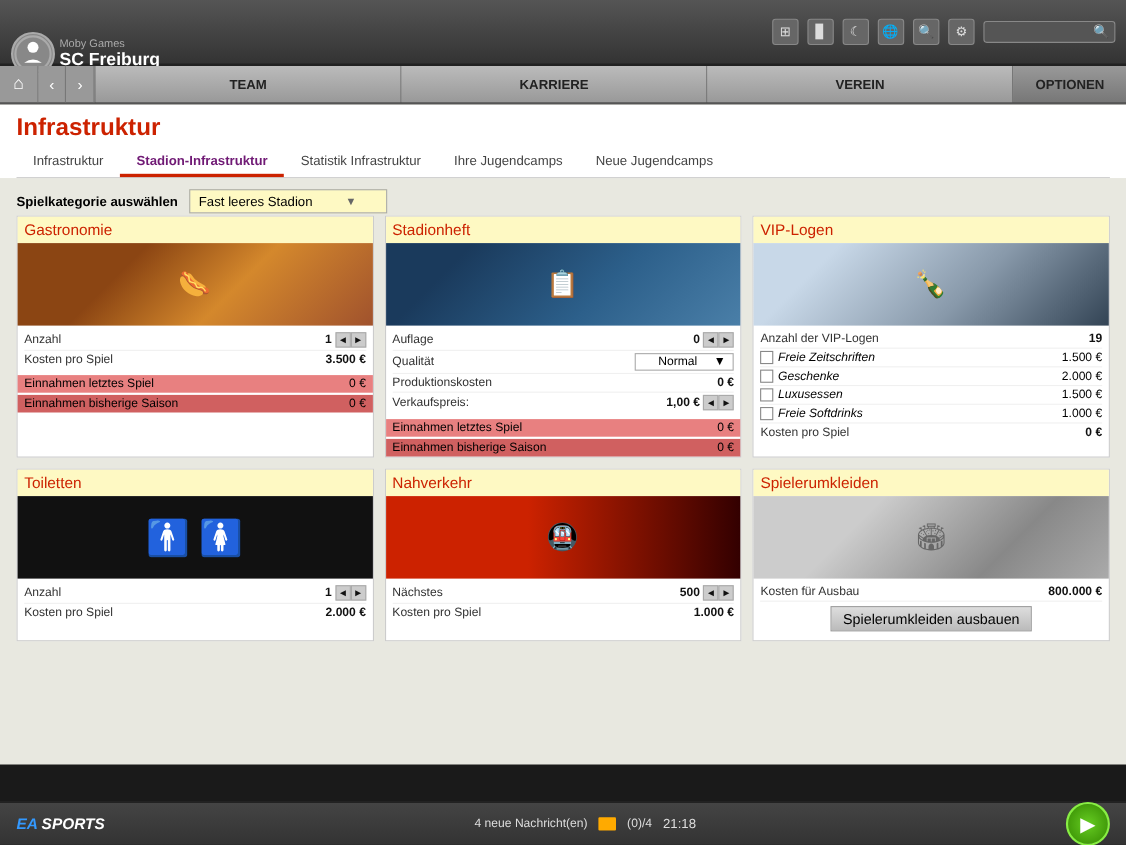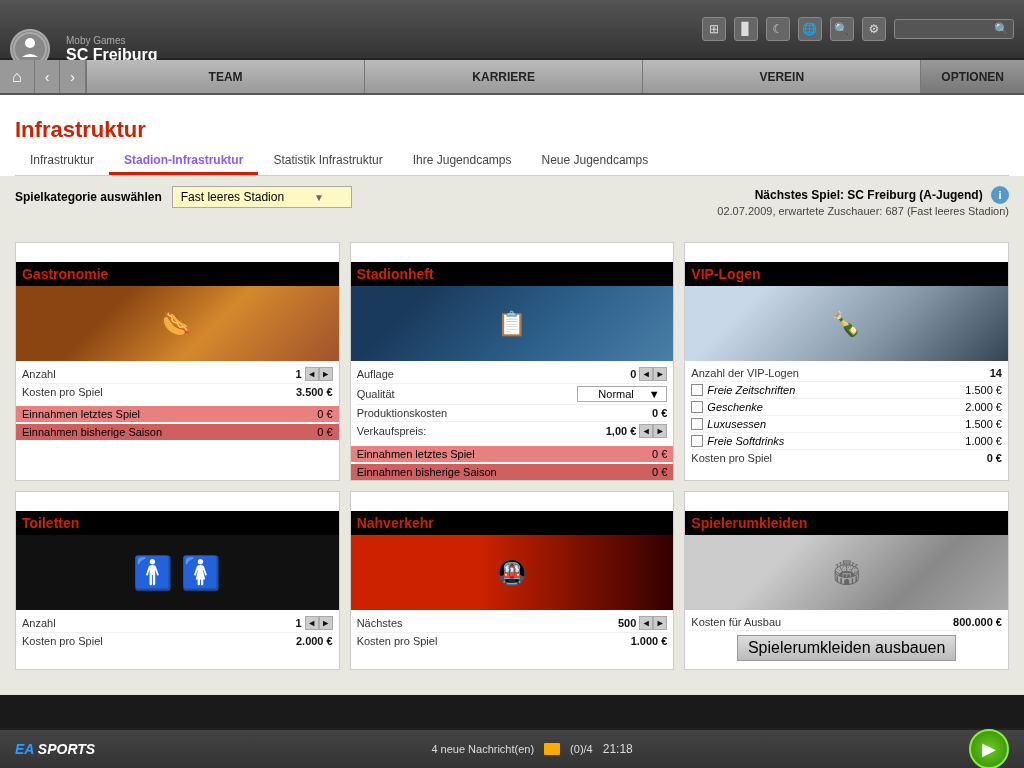--- a/index.html
+++ b/index.html
@@ -10,21 +10,21 @@
       background: linear-gradient(to bottom, #555, #333);
       height: 60px;
       display: flex;
       align-items: center;
       padding: 0 10px;
       border-bottom: 2px solid #222;
     }
     .logo-area {
       display: flex;
       align-items: center;
-      gap: 16px;
+      gap: 4px;
       flex: 1;
       margin-top: 40px;
     }
     .club-logo {
       width: 40px; height: 40px;
       background: #888;
       border-radius: 50%;
       border: 2px solid #aaa;
       display: flex; align-items: center; justify-content: center;
       color: white; font-size: 18px; font-weight: bold;
@@ -122,58 +122,58 @@
     
     .main-content {
       background: #e8e8e0;
       height: 600px;
       overflow: hidden;
     }
 
     
     .page-header {
       background: white;
-      padding: 22px 15px 0;
+      padding: 8px 15px 0;
     }
     .page-title {
       font-size: 22px;
       font-weight: bold;
       color: #cc2200;
       margin-bottom: 5px;
     }
     .sub-tabs {
       display: flex;
       gap: 0;
       border-bottom: 1px solid #ccc;
     }
     .sub-tab {
       padding: 5px 15px;
       cursor: pointer;
       font-size: 12px;
       color: #444;
       border-bottom: 3px solid transparent;
     }
     .sub-tab.active {
-      color: #8b5cf6;
+      color: #701a75;
       font-weight: bold;
       border-bottom: 3px solid #cc2200;
     }
 
     
     .content-area {
       padding: 10px 15px;
       background: #e8e8e0;
     }
 
     
     .category-row {
       display: flex;
-      align-items: flex-start;
+      align-items: flex-end;
       justify-content: space-between;
-      margin-bottom: 24px;
+      margin-bottom: 2px;
     }
     .category-label {
       font-weight: bold;
       font-size: 12px;
     }
     .select-box {
       background: #fef9c3;
       border: 1px solid #aaa;
       padding: 3px 8px;
       font-size: 12px;
@@ -210,25 +210,24 @@
       display: grid;
       grid-template-columns: 1fr 1fr 1fr;
       gap: 10px;
     }
     .section {
       background: white;
       border: 1px solid #ccc;
     }
     .section-title {
       font-size: 14px;
-      font-weight: bold;
+      font-weight: normal;
       color: #cc2200;
       padding: 4px 6px;
-      background: #000000;
-      margin-top: 19px;
+      background: #fef9c3;
     }
     .section-image {
       width: 100%;
       height: 75px;
       object-fit: cover;
       overflow: hidden;
     }
     
     .img-gastro {
       background: linear-gradient(135deg, #8B4513 30%, #d4882c 60%, #a0522d 100%);
@@ -320,21 +319,21 @@
       border-bottom: 1px solid #f0f0f0;
     }
     .checkbox-left { display: flex; align-items: center; gap: 4px; font-style: italic; }
     .cb { width: 12px; height: 12px; border: 1px solid #888; background: white; display: inline-block; }
 
     
     .action-btn {
       background: linear-gradient(to bottom, #ddd, #bbb);
       border: 1px solid #999;
       padding: 3px 10px;
-      font-size: 16px;
+      font-size: 13px;
       cursor: pointer;
       display: block;
       margin: 4px auto;
       text-align: center;
     }
 
     
     .bottom-bar {
       background: linear-gradient(to bottom, #444, #333);
       height: 40px;
@@ -444,26 +443,20 @@
   <div class="content-area">
 
     <div class="category-row">
       <div style="display:flex;align-items:center;gap:10px;">
         <span class="category-label">Spielkategorie auswählen</span>
         <div class="select-box">
           <span>Fast leeres Stadion</span>
           <span class="select-arrow">▼</span>
         </div>
       </div>
-      <div class="next-game">
-        <span class="title">Nächstes Spiel: SC Freiburg (A-Jugend)</span>
-        <span class="info-btn">i</span>
-        <br>
-        <span class="subtitle">02.07.2009, erwartete Zuschauer: 687 (Fast leeres Stadion)</span>
-      </div>
     </div>
 
     <div class="sections-grid">
 
       <div class="section">
         <div class="section-title">Gastronomie</div>
         <div class="section-image img-gastro">🌭</div>
         <div class="section-body">
           <div class="section-row">
             <span class="row-label">Anzahl</span>
@@ -535,21 +528,21 @@
           <span>0 €</span>
         </div>
       </div>
 
       <div class="section">
         <div class="section-title">VIP-Logen</div>
         <div class="section-image img-vip">🍾</div>
         <div class="section-body">
           <div class="section-row">
             <span class="row-label">Anzahl der VIP-Logen</span>
-            <span class="row-value">14</span>
+            <span class="row-value">19</span>
           </div>
           <div class="checkbox-row">
             <div class="checkbox-left">
               <div class="cb"></div>
               <span>Freie Zeitschriften</span>
             </div>
             <span>1.500 €</span>
           </div>
           <div class="checkbox-row">
             <div class="checkbox-left">

